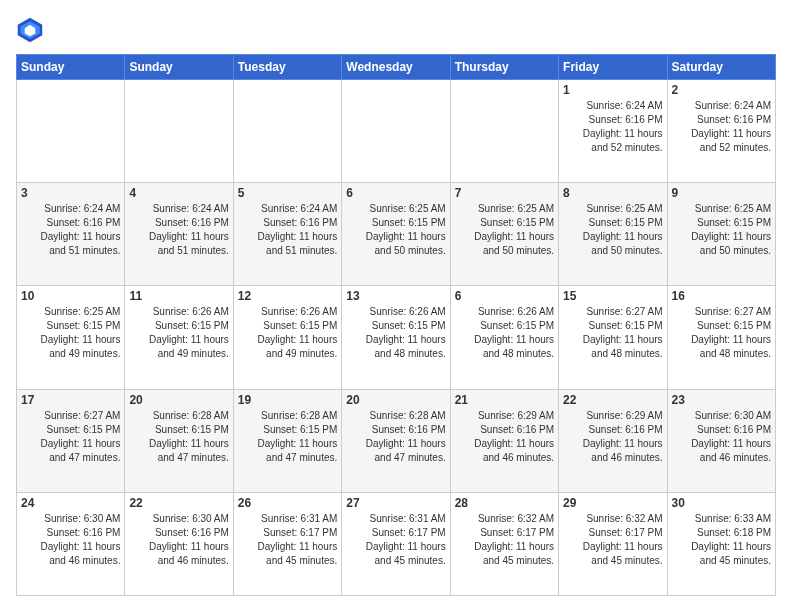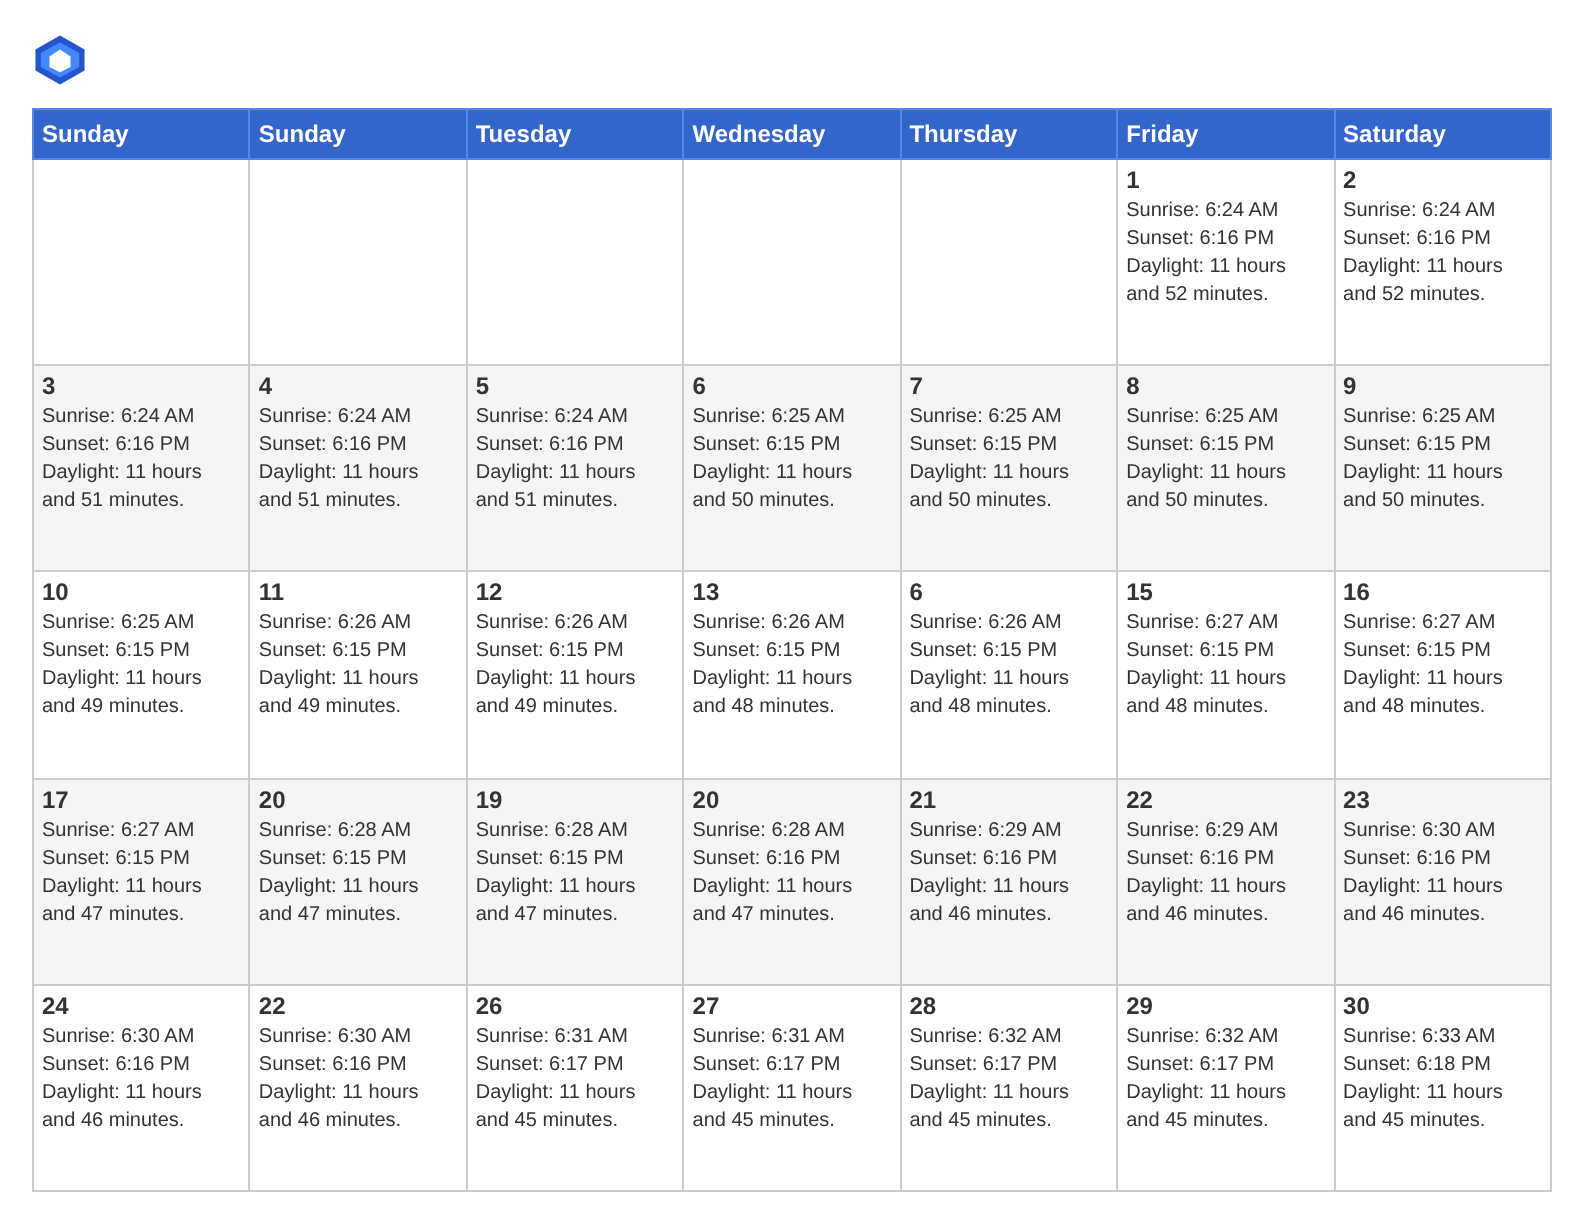--- a/index.html
+++ b/index.html
@@ -81,20 +81,21 @@
     .day-num {
       font-size: 12px;
       font-weight: bold;
       display: block;
       margin-bottom: 2px;
     }
     .day-info {
       font-size: 10px;
       line-height: 1.4;
       color: #333;
+      text-align: right;
     }
     .empty { background: #fff !important; }
   </style>
 </head>
 <body>
 
 <div class="page">
   <div class="header">
     <div class="logo">
       <svg class="logo-icon" viewBox="0 0 32 32">

